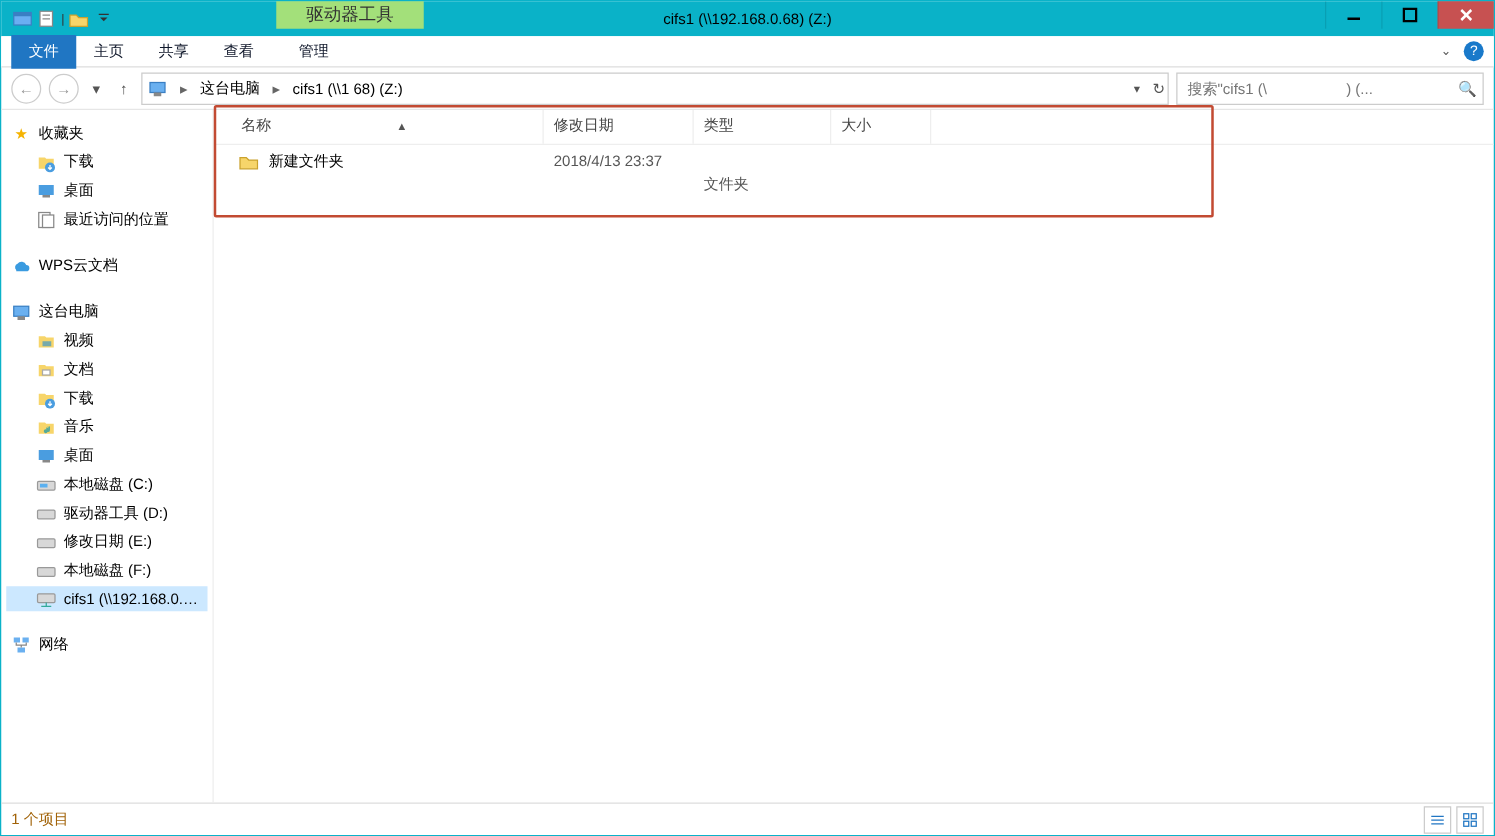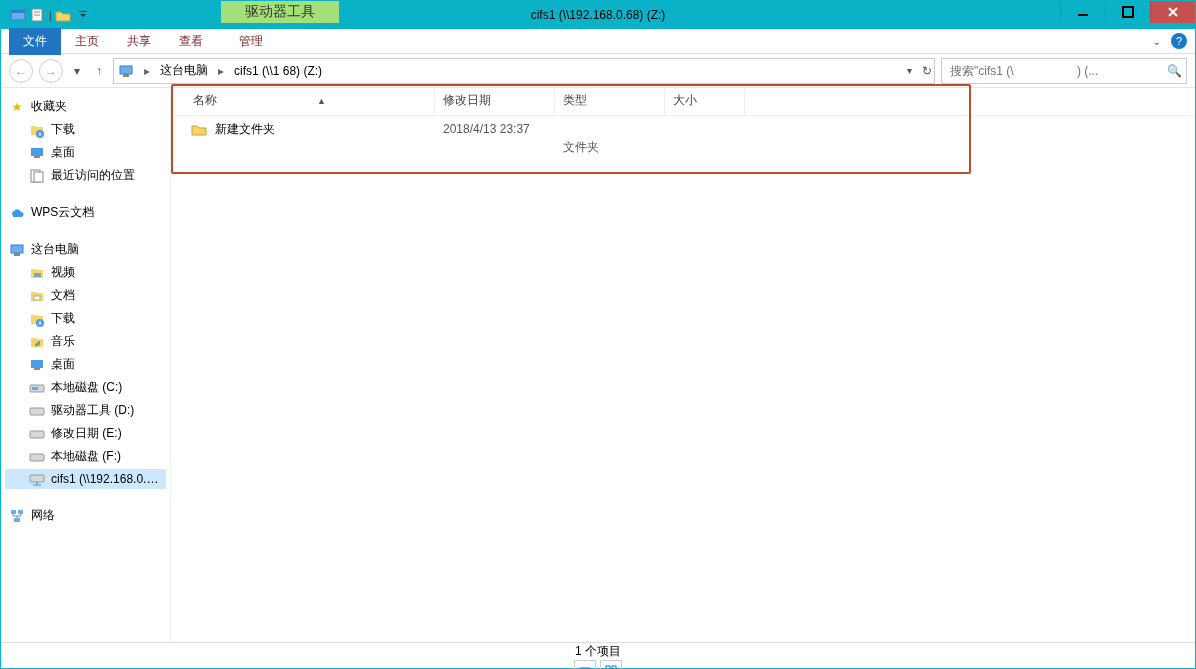--- a/index.html
+++ b/index.html
@@ -13,21 +13,21 @@
   .title-bar .left-icons { display: flex; align-items: center; gap: 2px; padding-left: 8px; }
   .title-bar .ic { width: 18px; height: 18px; display:flex; align-items:center; justify-content:center; }
   .title-bar .center-text { position: absolute; left: 0; right: 0; text-align: center; color: #000; pointer-events: none; }
   .title-bar .drive-tool-badge { position: absolute; left: 220px; top: 0; height: 22px; padding: 2px 24px; background: #a3e07a; color: #333; font-size: 14px; }
   .title-bar .win-buttons { position: absolute; right: 0; top: 0; display: flex; }
   .title-bar .win-btn { width: 45px; height: 22px; display:flex; align-items:center; justify-content:center; border-left: 1px solid rgba(0,0,0,0.1); }
   .title-bar .win-btn.close { background: #c75151; color: #fff; }
 
   
   .ribbon { height: 25px; background: #fff; border-bottom: 1px solid #ddd; display: flex; align-items: center; padding-left: 8px; position: relative; }
-  .ribbon-tab { padding: 5px 14px; color: #7f1d1d; }
+  .ribbon-tab { padding: 5px 14px; color: #0f172a; }
   .ribbon-tab.file { background: #2076c3; color: #fff; }
   .ribbon .right-ctrl { position:absolute; right:8px; top:4px; display:flex; gap:10px; align-items:center; color:#1979ca; }
   .ribbon .chevron-down { color:#555; font-size:10px; }
   .ribbon .help-icon { width:16px;height:16px; border-radius:50%; background:#1979ca;color:#fff;display:flex;align-items:center;justify-content:center; font-size:11px;}
 
   
   .nav-bar { height: 34px; display:flex; align-items:center; gap:6px; padding: 2px 8px; border-bottom: 1px solid #e6e6e6;}
   .nav-btn { width:24px; height:24px; border:1px solid #ccc; border-radius:12px; display:flex; align-items:center; justify-content:center; color:#999; }
   .nav-btn.small { border:none; width:16px; }
   .address { flex: 0 0 auto; width: 822px; height: 26px; border:1px solid #ccc; display:flex; align-items:center; padding:0 4px; gap:6px; position:relative;}
@@ -58,21 +58,21 @@
   .col-type { width: 110px;}
   .col-size { width: 80px;}
   .sort-arrow { font-size:9px; color:#555;}
 
   .file-row { height: 26px; display:flex; align-items:center; padding-left: 14px;}
   .file-row .c-name { width: 250px; display:flex; align-items:center; gap:8px; padding-left:6px;}
   .file-row .c-date { width: 120px; padding-left:8px; color:#555;}
   .file-row .c-type { width: 110px; padding-left:8px; color:#555;margin-top:36px;}
   .file-row .c-size { width: 80px;}
 
-  .status-bar { height: 26px; border-top: 1px solid #ddd; display:flex; align-items:center; padding: 0 8px; color:#000000; justify-content:space-between;flex-direction:column;}
+  .status-bar { height: 26px; border-top: 1px solid #ddd; display:flex; align-items:center; padding: 0 8px; color:#a16207; justify-content:space-between;}
   .status-bar .view-icons { display:flex; gap:4px;}
   .view-btn { width:22px;height:22px;border:1px solid #ccc; display:flex;align-items:center;justify-content:center;color:#2076c3;}
 
   .ellipsis { overflow:hidden; text-overflow:ellipsis; white-space:nowrap;}
 </style>
 </head>
 <body>
 
 <div class="win-frame">
 

